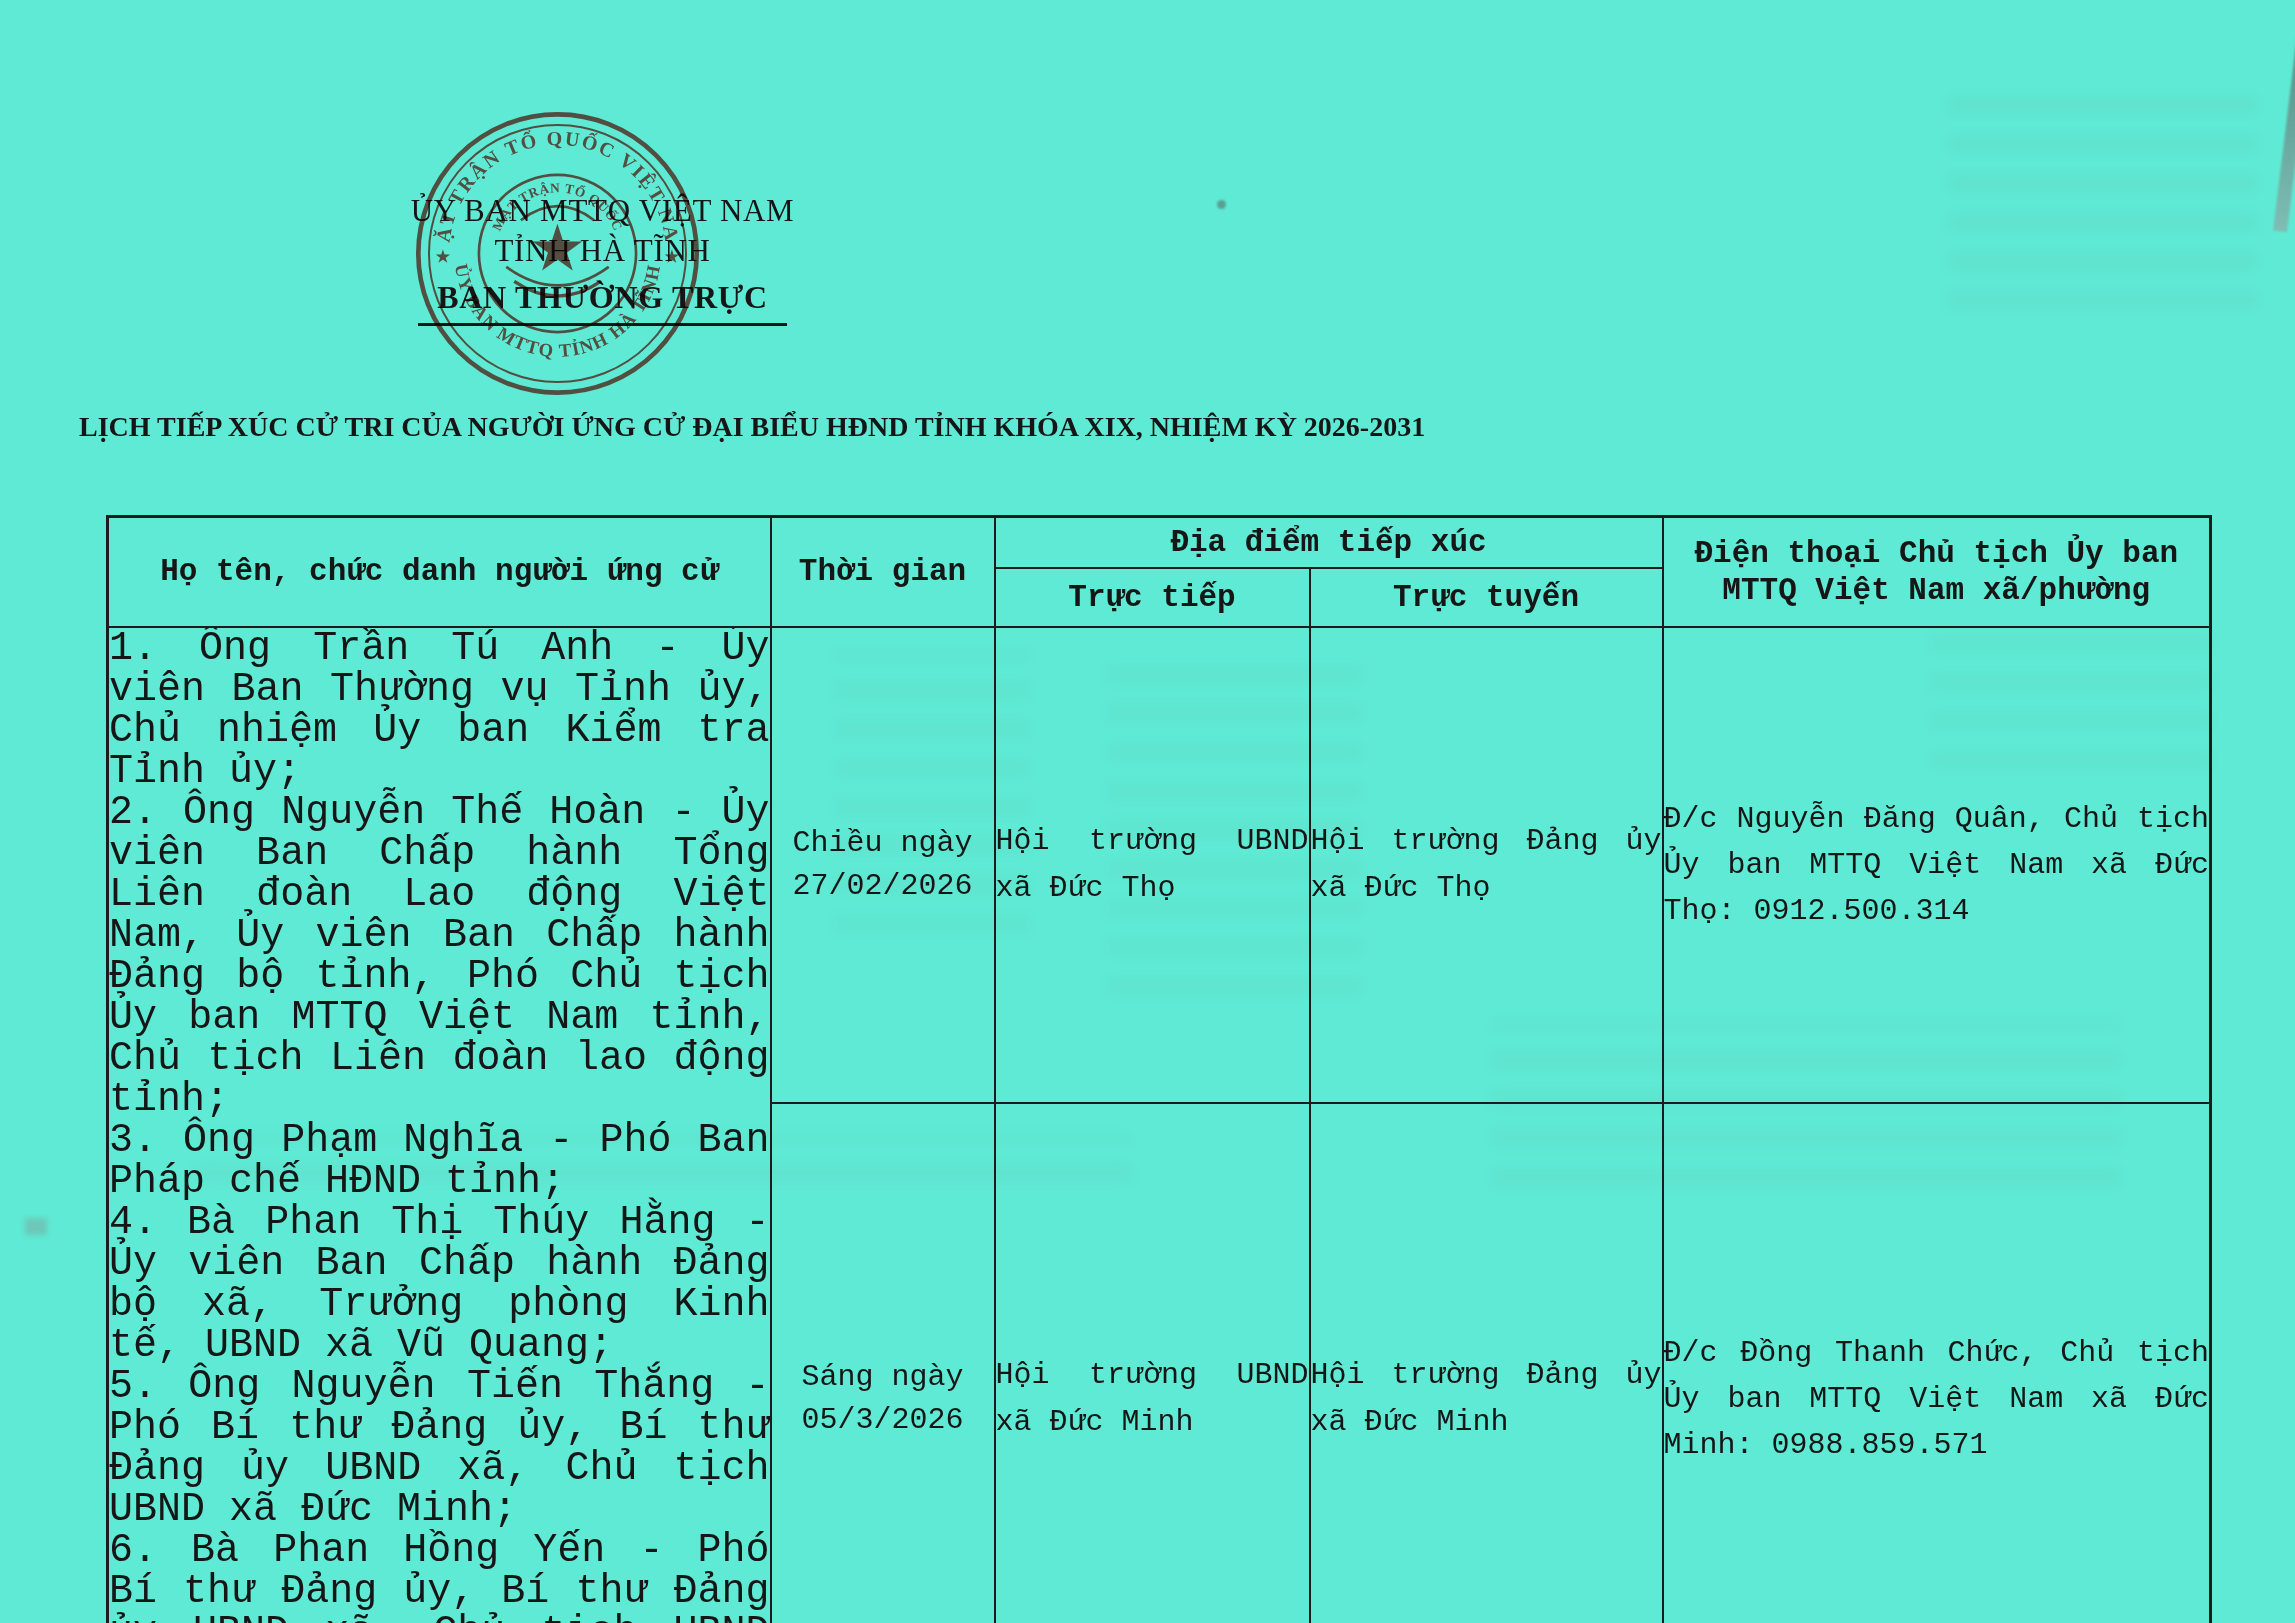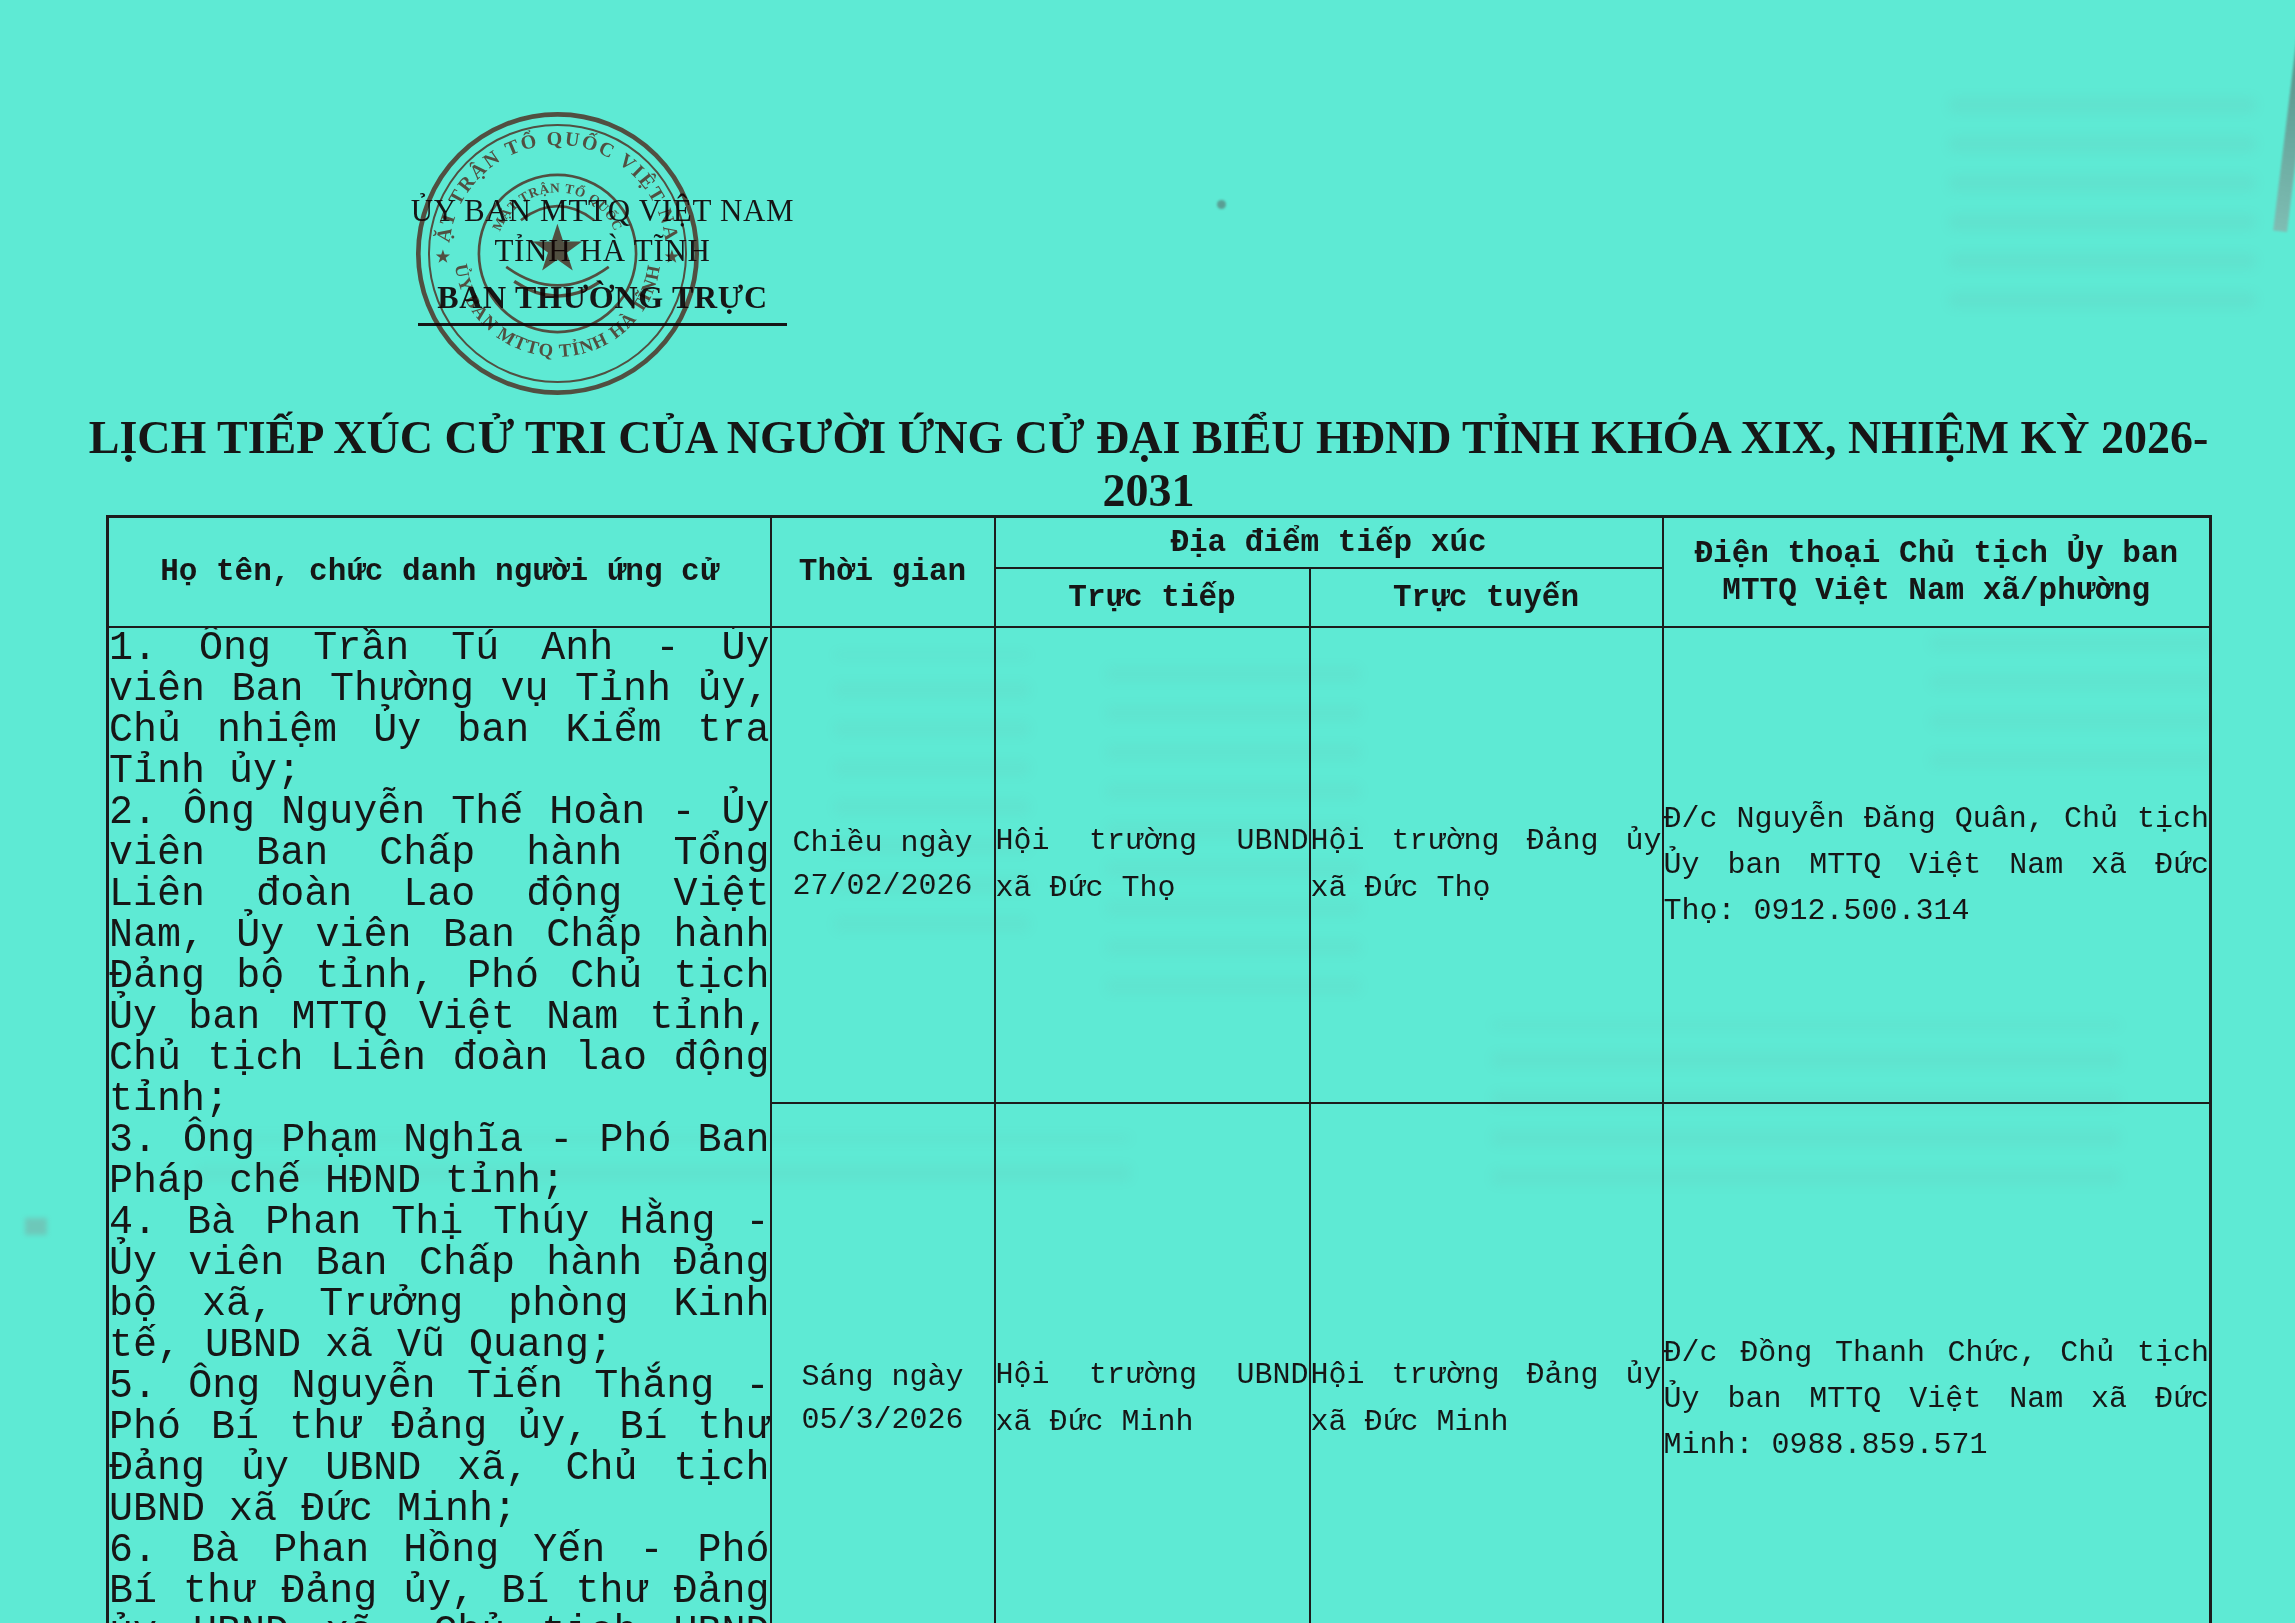--- a/index.html
+++ b/index.html
@@ -24,21 +24,21 @@
     position:absolute;left:1198px;top:188px;width:877px;
     text-align:center;line-height:1.3;
   }
   .national .l1{font-size:33px;font-weight:bold;letter-spacing:0.7px;}
   .national .motto{font-size:31px;font-weight:bold;margin-top:3.9px;}
   .national .motto .rule{display:inline-block;border-bottom:3.3px solid #161616;padding:0 9.2px 6.5px 9.2px;}
   .national .dateline{font-size:31px;font-style:italic;margin-top:38px;}
 
   .doc-title{
     position:absolute;left:79px;top:411px;width:2139px;
-    text-align:center;font-weight:bold;font-size:46px;letter-spacing:0px;
+    font-weight:bold;font-size:28px;letter-spacing:0px;
   }
   .doc-subtitle{
     position:absolute;left:79px;top:453px;width:2139px;
     text-align:center;font-weight:bold;font-size:32px;
   }
 
   
   .seal{
     position:absolute;left:411px;top:107px;width:293px;height:293px;
     mix-blend-mode:multiply;opacity:.86;pointer-events:none;

